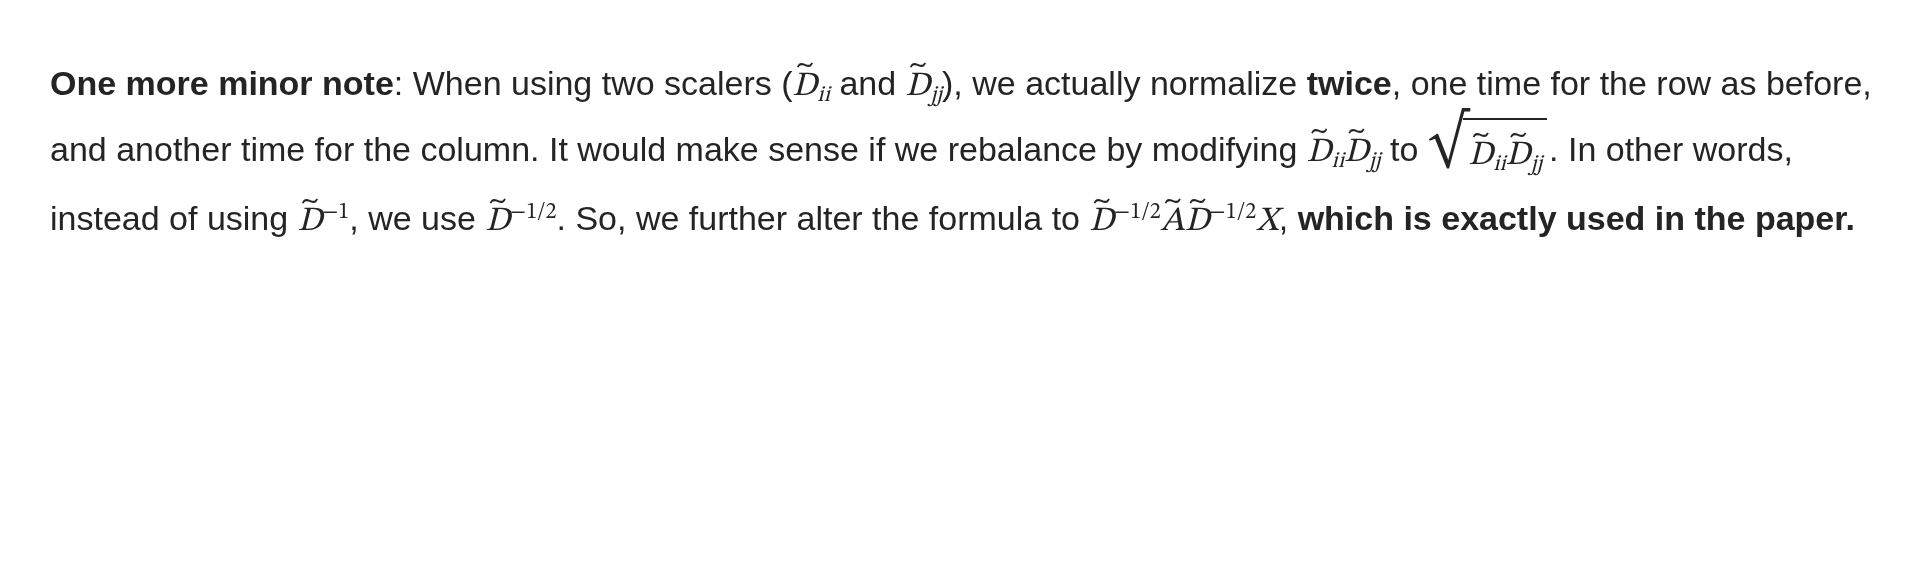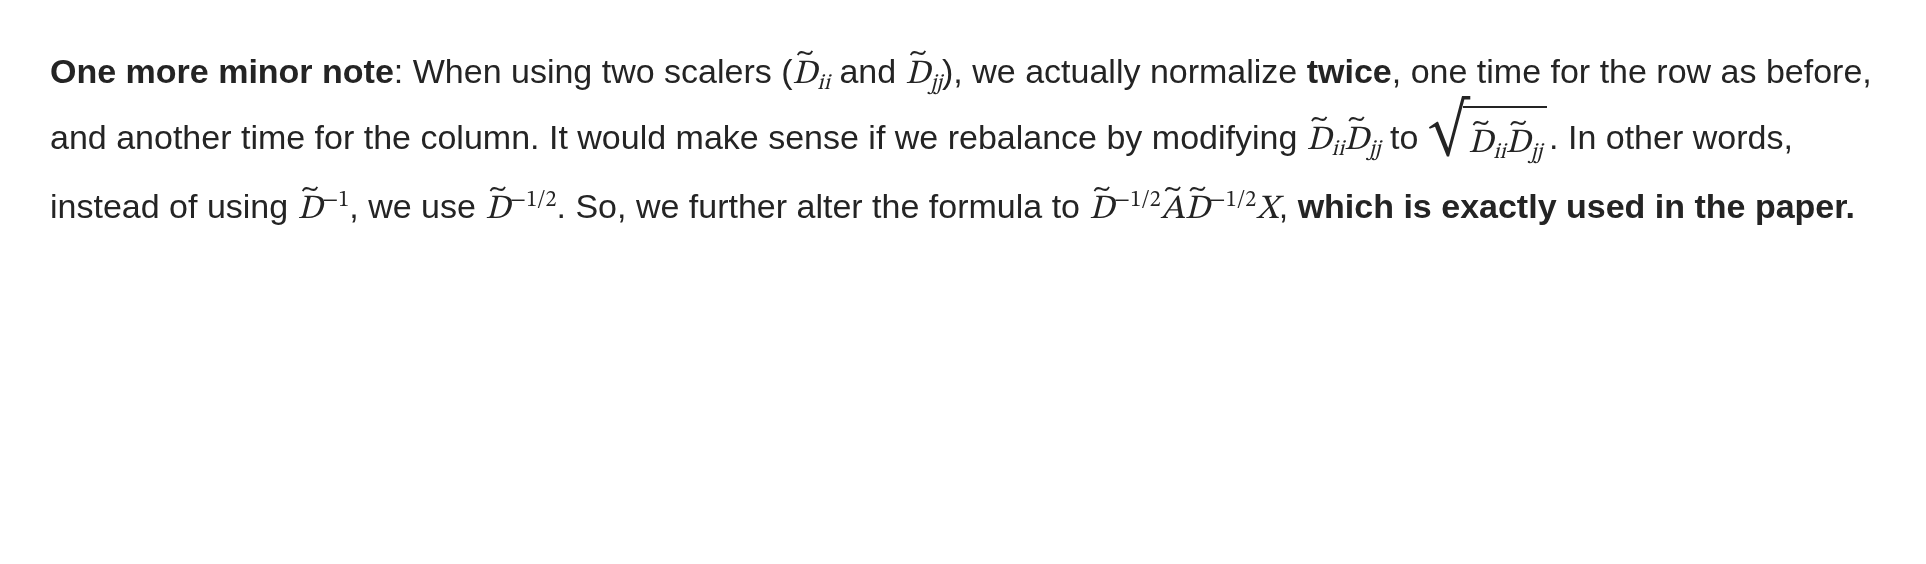--- a/index.html
+++ b/index.html
@@ -6,20 +6,21 @@
       margin: 0;
       padding: 40px 50px;
       font-family: -apple-system, BlinkMacSystemFont, "Segoe UI", Helvetica, Arial, sans-serif;
       font-size: 34px;
       line-height: 1.85;
       color: #242424;
       background: #ffffff;
     }
     .paragraph {
       max-width: 1826px;
+      margin-top: 12px;
     }
     .bold {
       font-weight: 700;
     }
     .math {
       font-family: "Cambria Math", "STIX Two Math", "Latin Modern Math", "Times New Roman", serif;
       font-style: italic;
       white-space: nowrap;
       display: inline-block;
       vertical-align: baseline;

